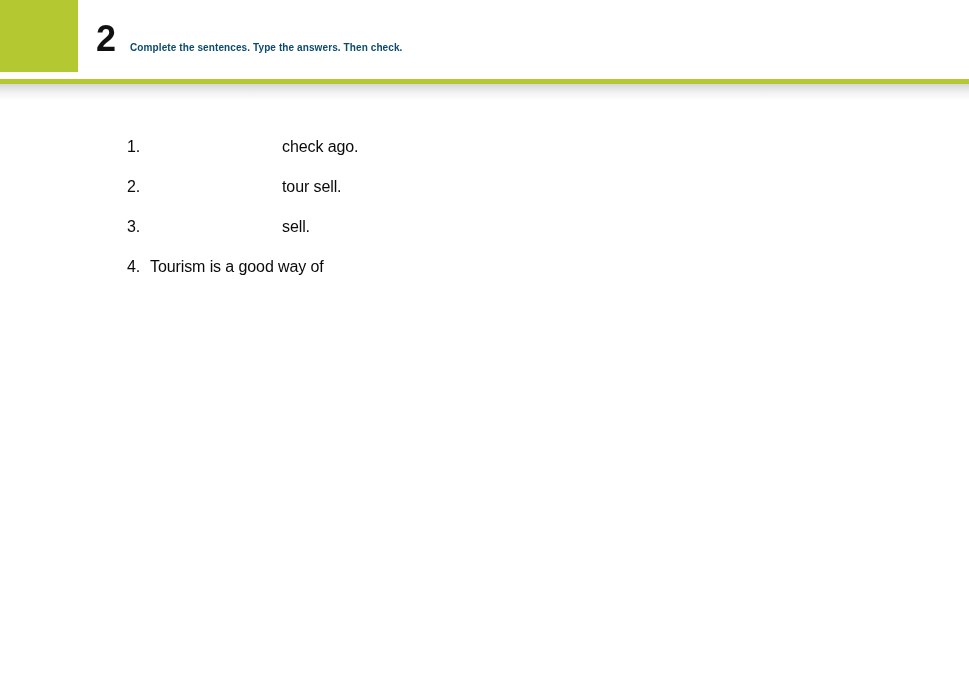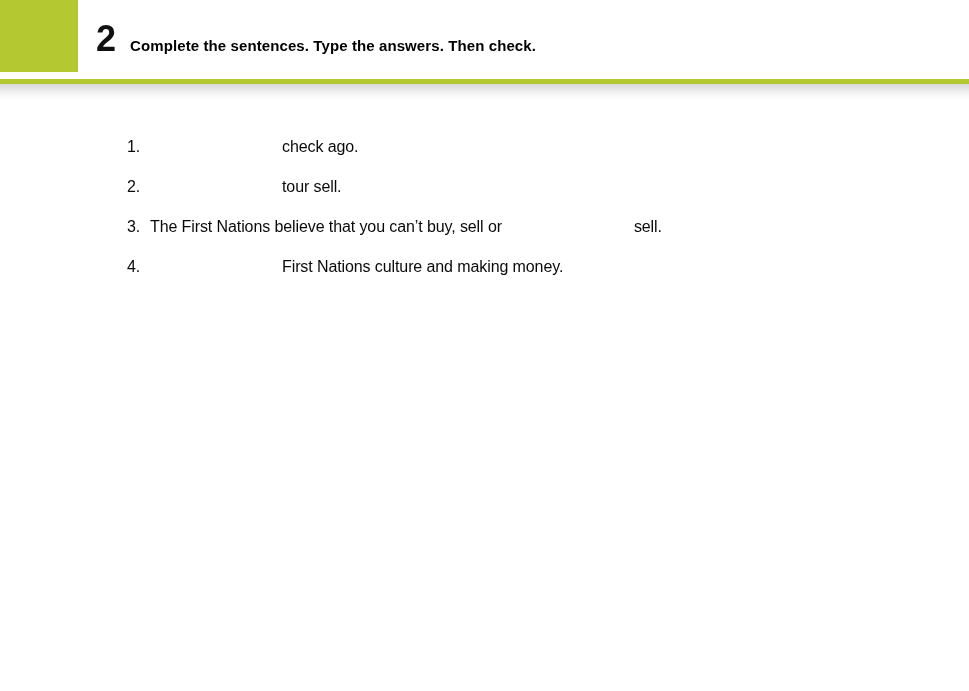--- a/index.html
+++ b/index.html
@@ -35,23 +35,23 @@
     gap: 15px;
     white-space: nowrap;
   }
   .exercise-number {
     font-size: 36px;
     font-weight: bold;
     color: #111111;
     letter-spacing: -1px;
   }
   .instruction {
-    font-size: 15px;
+    font-size: 10px;
     font-weight: bold;
-    color: #000000;
+    color: #0c4a6e;
     letter-spacing: 0.1px;
   }
   
   .header-rule {
     position: absolute;
     left: 0;
     top: 79px;
     width: 969px;
     height: 5px;
     background: #b4c832;
@@ -123,26 +123,25 @@
     </li>
 
     <li class="sentence-row">
       <span class="sentence-number">2.</span>
       <input class="answer-input" type="text" value="" style="">
       <span>tour sell.</span>
     </li>
 
     <li class="sentence-row">
       <span class="sentence-number">3.</span>
-      <span>The First Nations believe that you can’t buy, sell or</span>
       <input class="answer-input" type="text" value="" style="">
       <span>sell.</span>
     </li>
 
     <li class="sentence-row">
       <span class="sentence-number">4.</span>
+      <span>Tourism is a good way of</span>
       <input class="answer-input" type="text" value="" style="">
-      <span>First Nations culture and making money.</span>
     </li>
 
   </ol>
 
 </div>
 
 </body></html>

